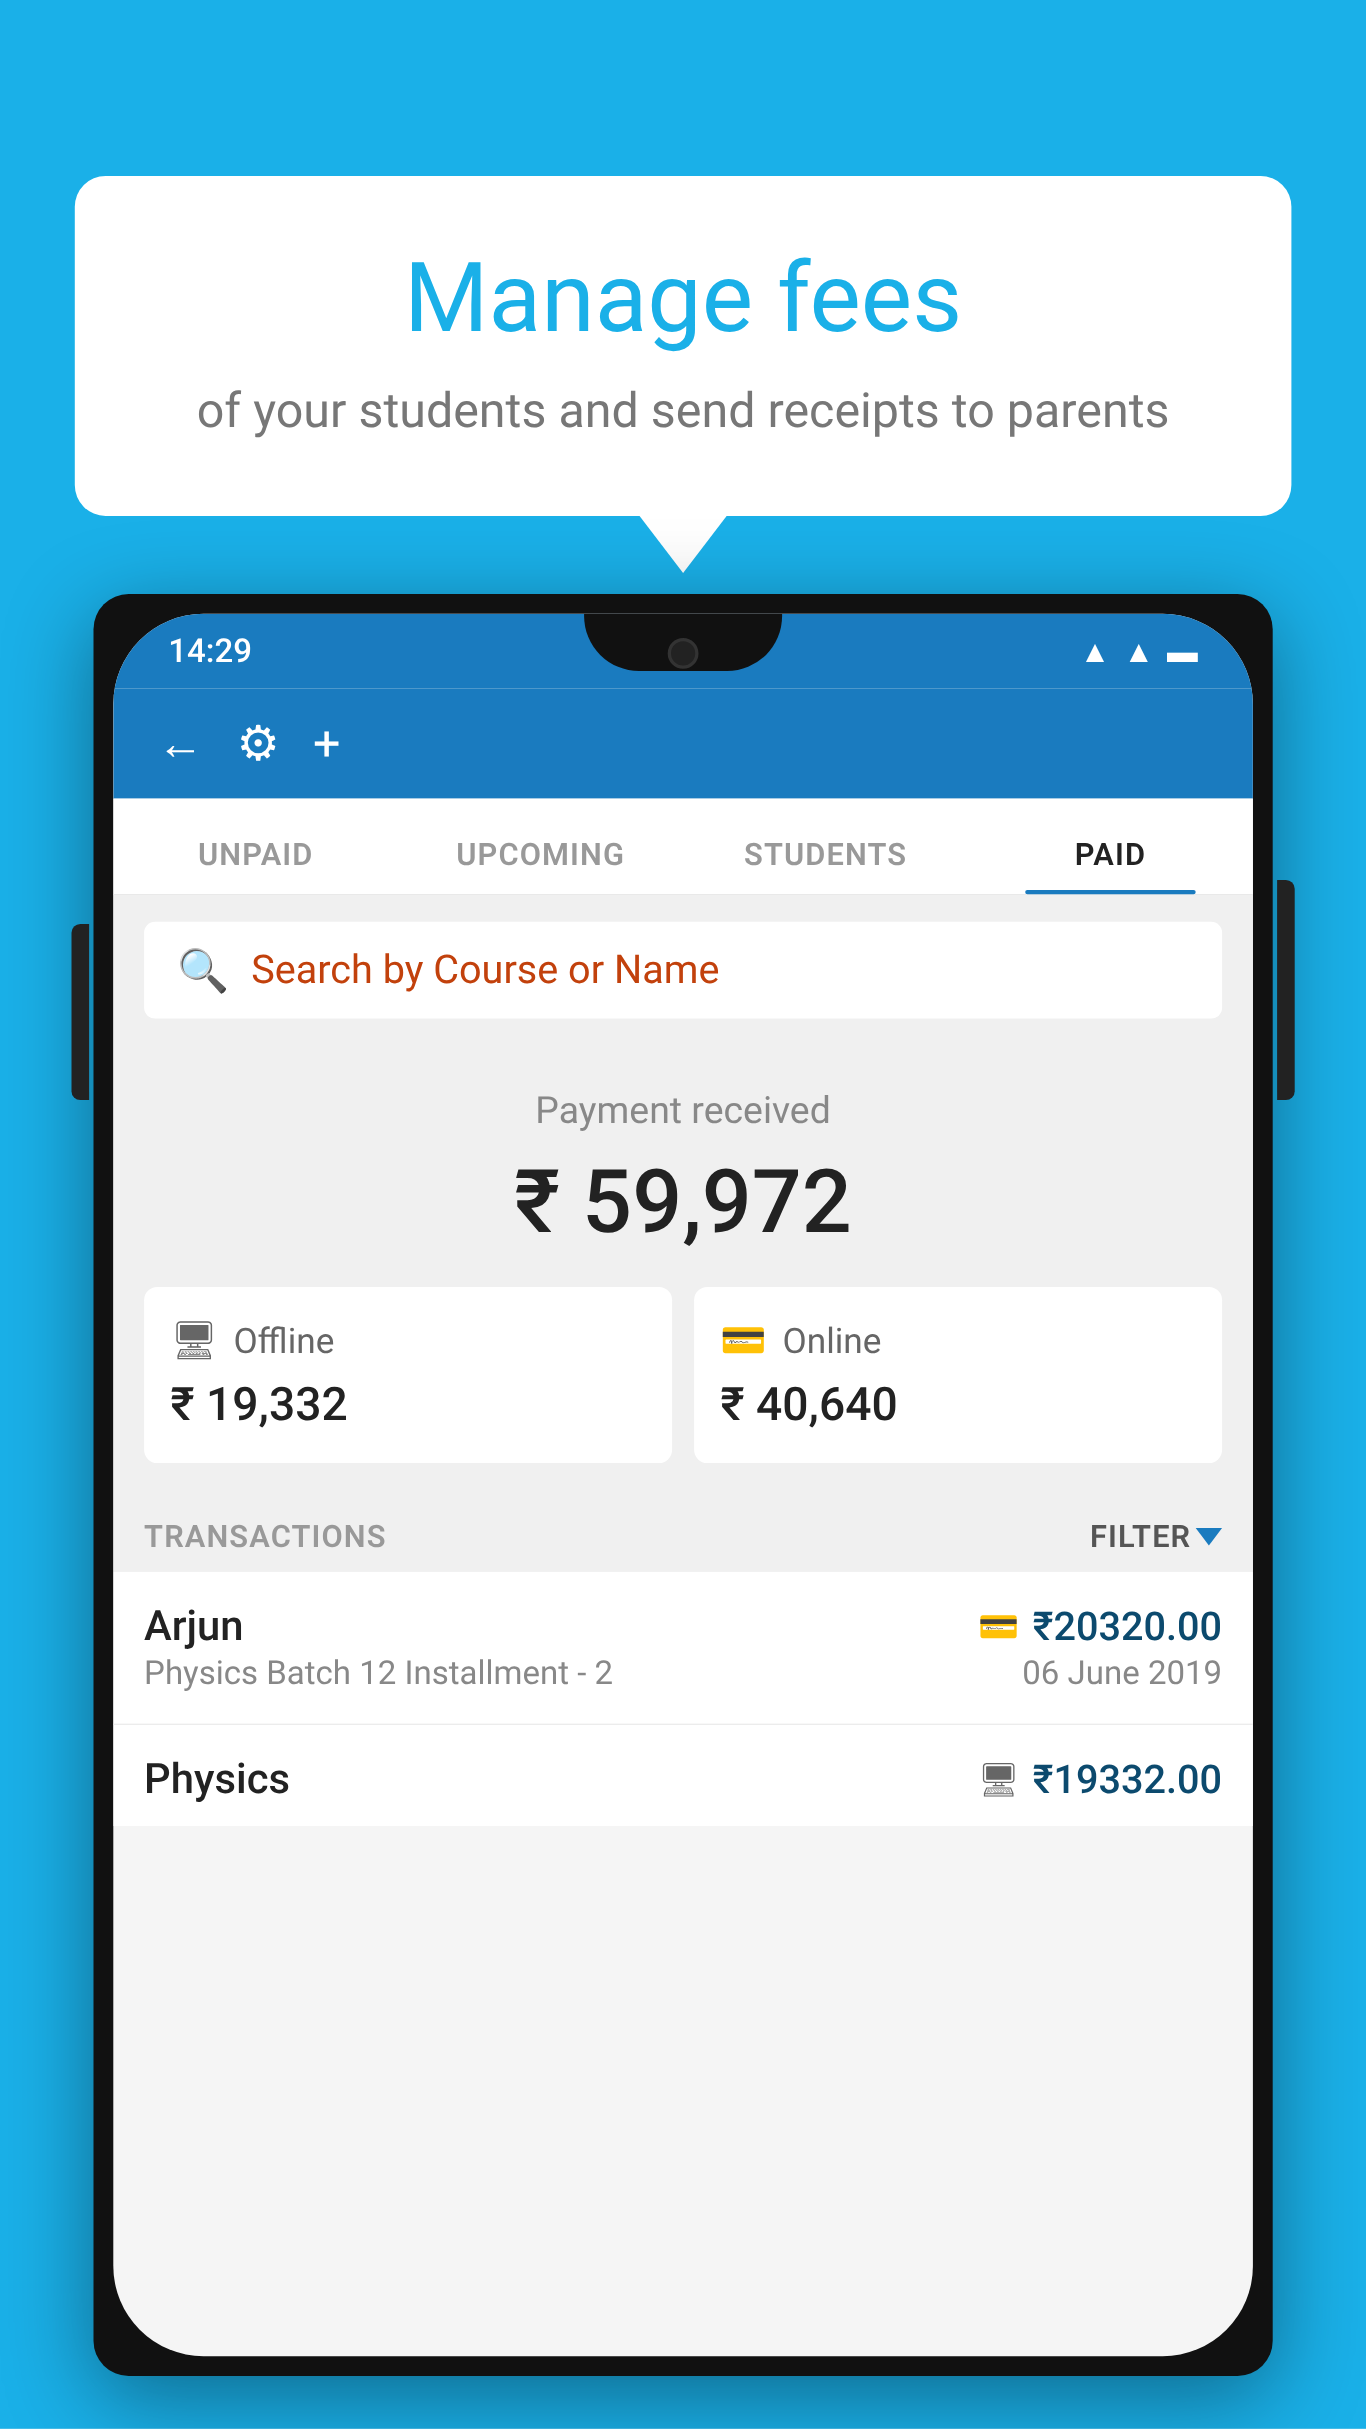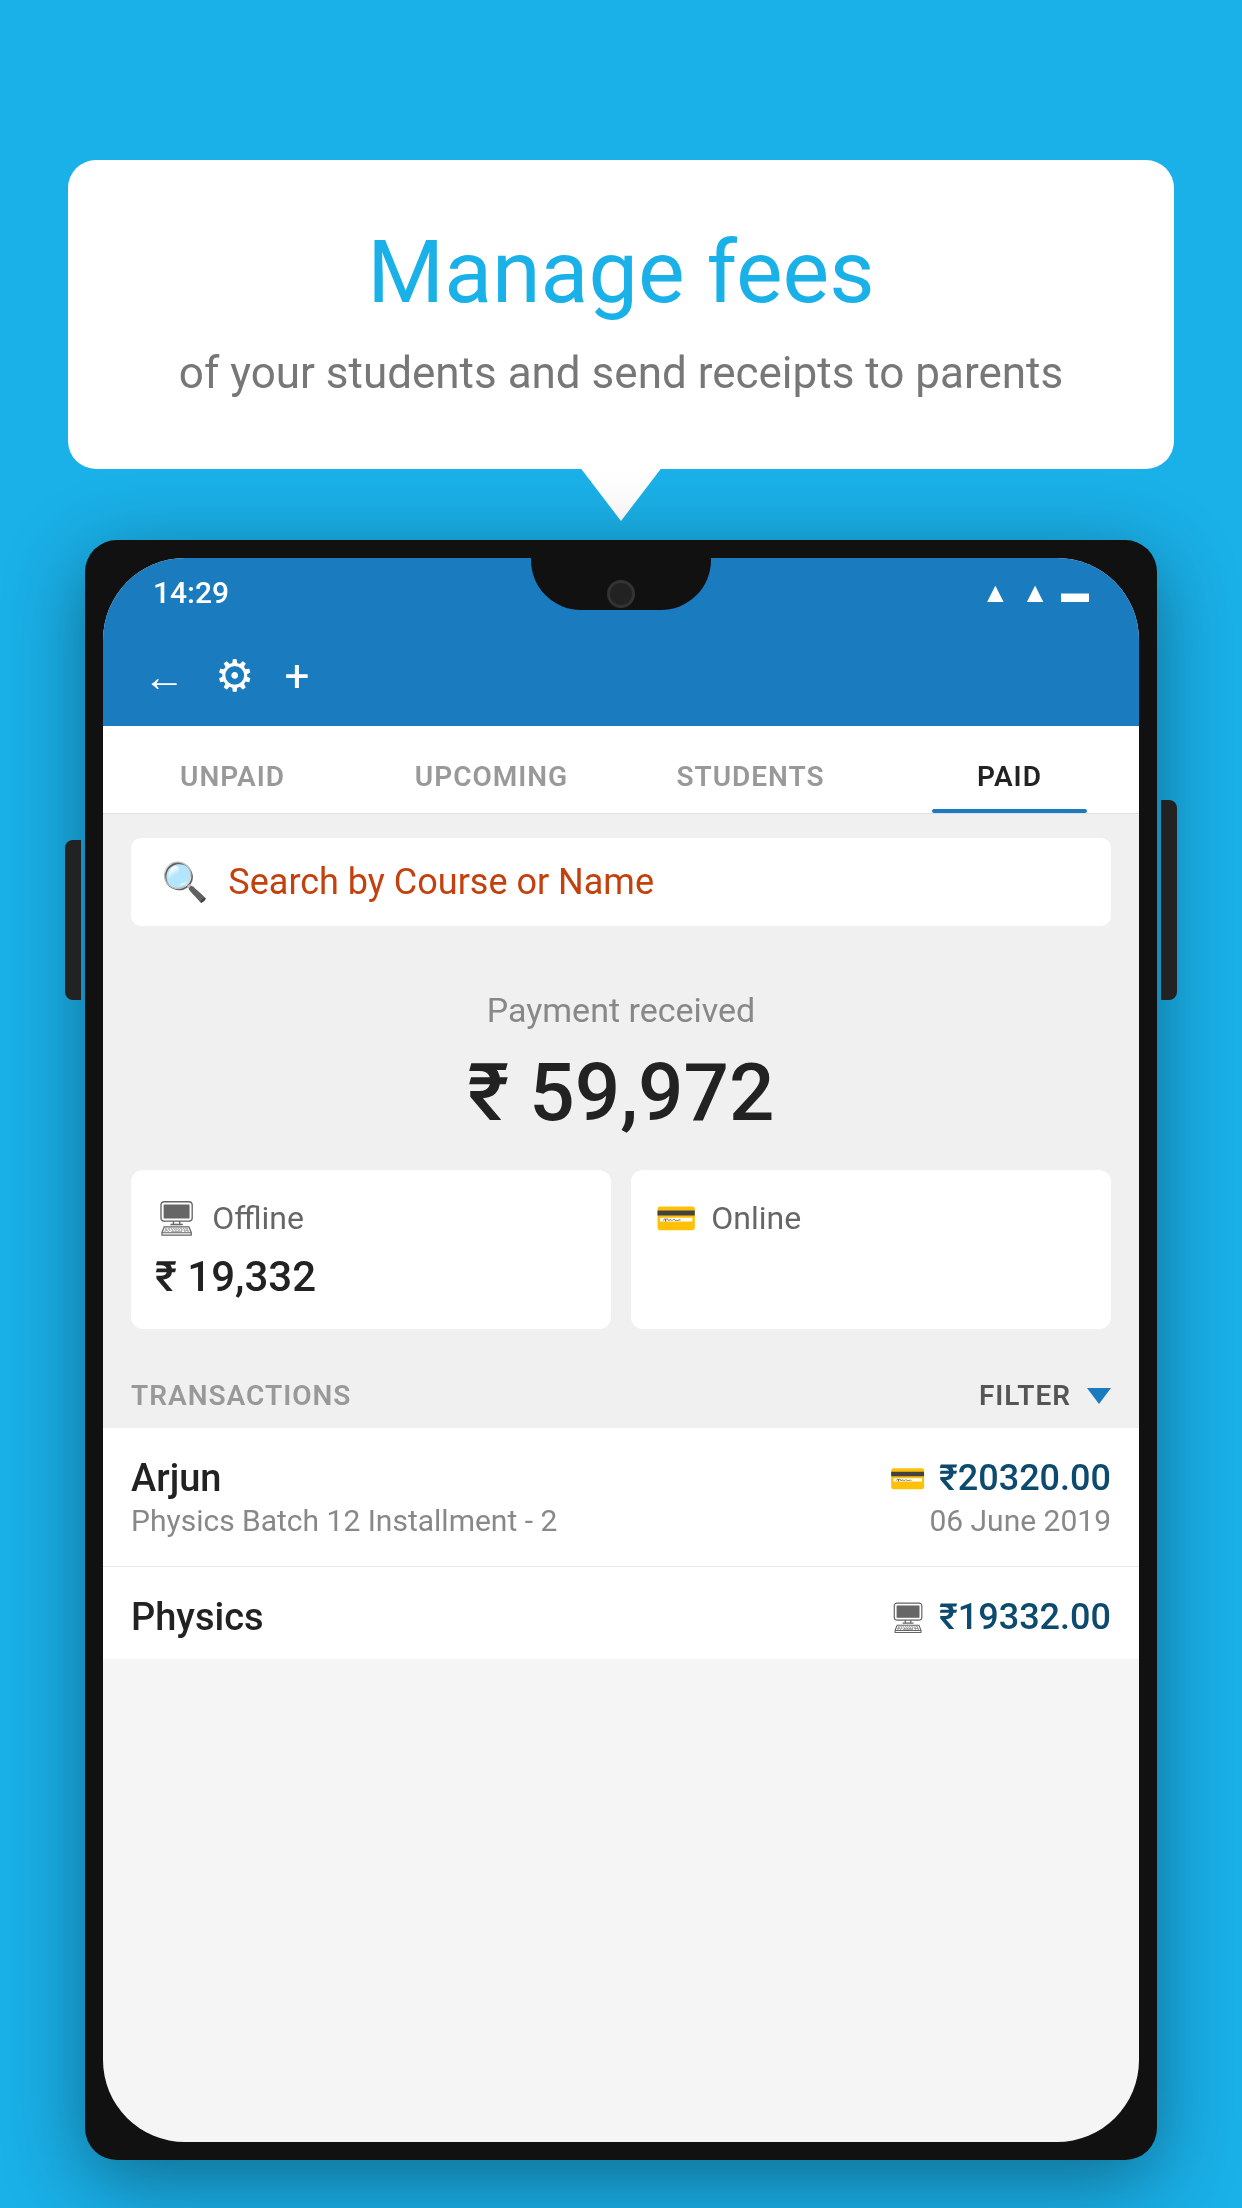--- a/index.html
+++ b/index.html
@@ -315,21 +315,21 @@
     .transactions-label {
       color: #999;
       font-size: 28px;
       font-weight: 600;
       letter-spacing: 1px;
     }
 
     .filter-btn {
       display: flex;
       align-items: center;
-      gap: 16px;
+      gap: 4px;
       color: #555;
       font-size: 28px;
       font-weight: 600;
       letter-spacing: 1px;
       cursor: pointer;
     }
 
     .filter-triangle {
       width: 0;
       height: 0;
@@ -470,20 +470,21 @@
             <span class="card-icon">🖥</span>
             <span class="card-type">Offline</span>
           </div>
           <div class="card-amount">₹ 19,332</div>
         </div>
         <div class="payment-card">
           <div class="card-header">
             <span class="card-icon">💳</span>
             <span class="card-type">Online</span>
           </div>
+          <div class="card-amount">₹ 40,640</div>
         </div>
       </div>
 
       <div class="transactions-header">
         <span class="transactions-label">TRANSACTIONS</span>
         <div class="filter-btn">
           <span>FILTER</span>
           <div class="filter-triangle"></div>
         </div>
       </div>

